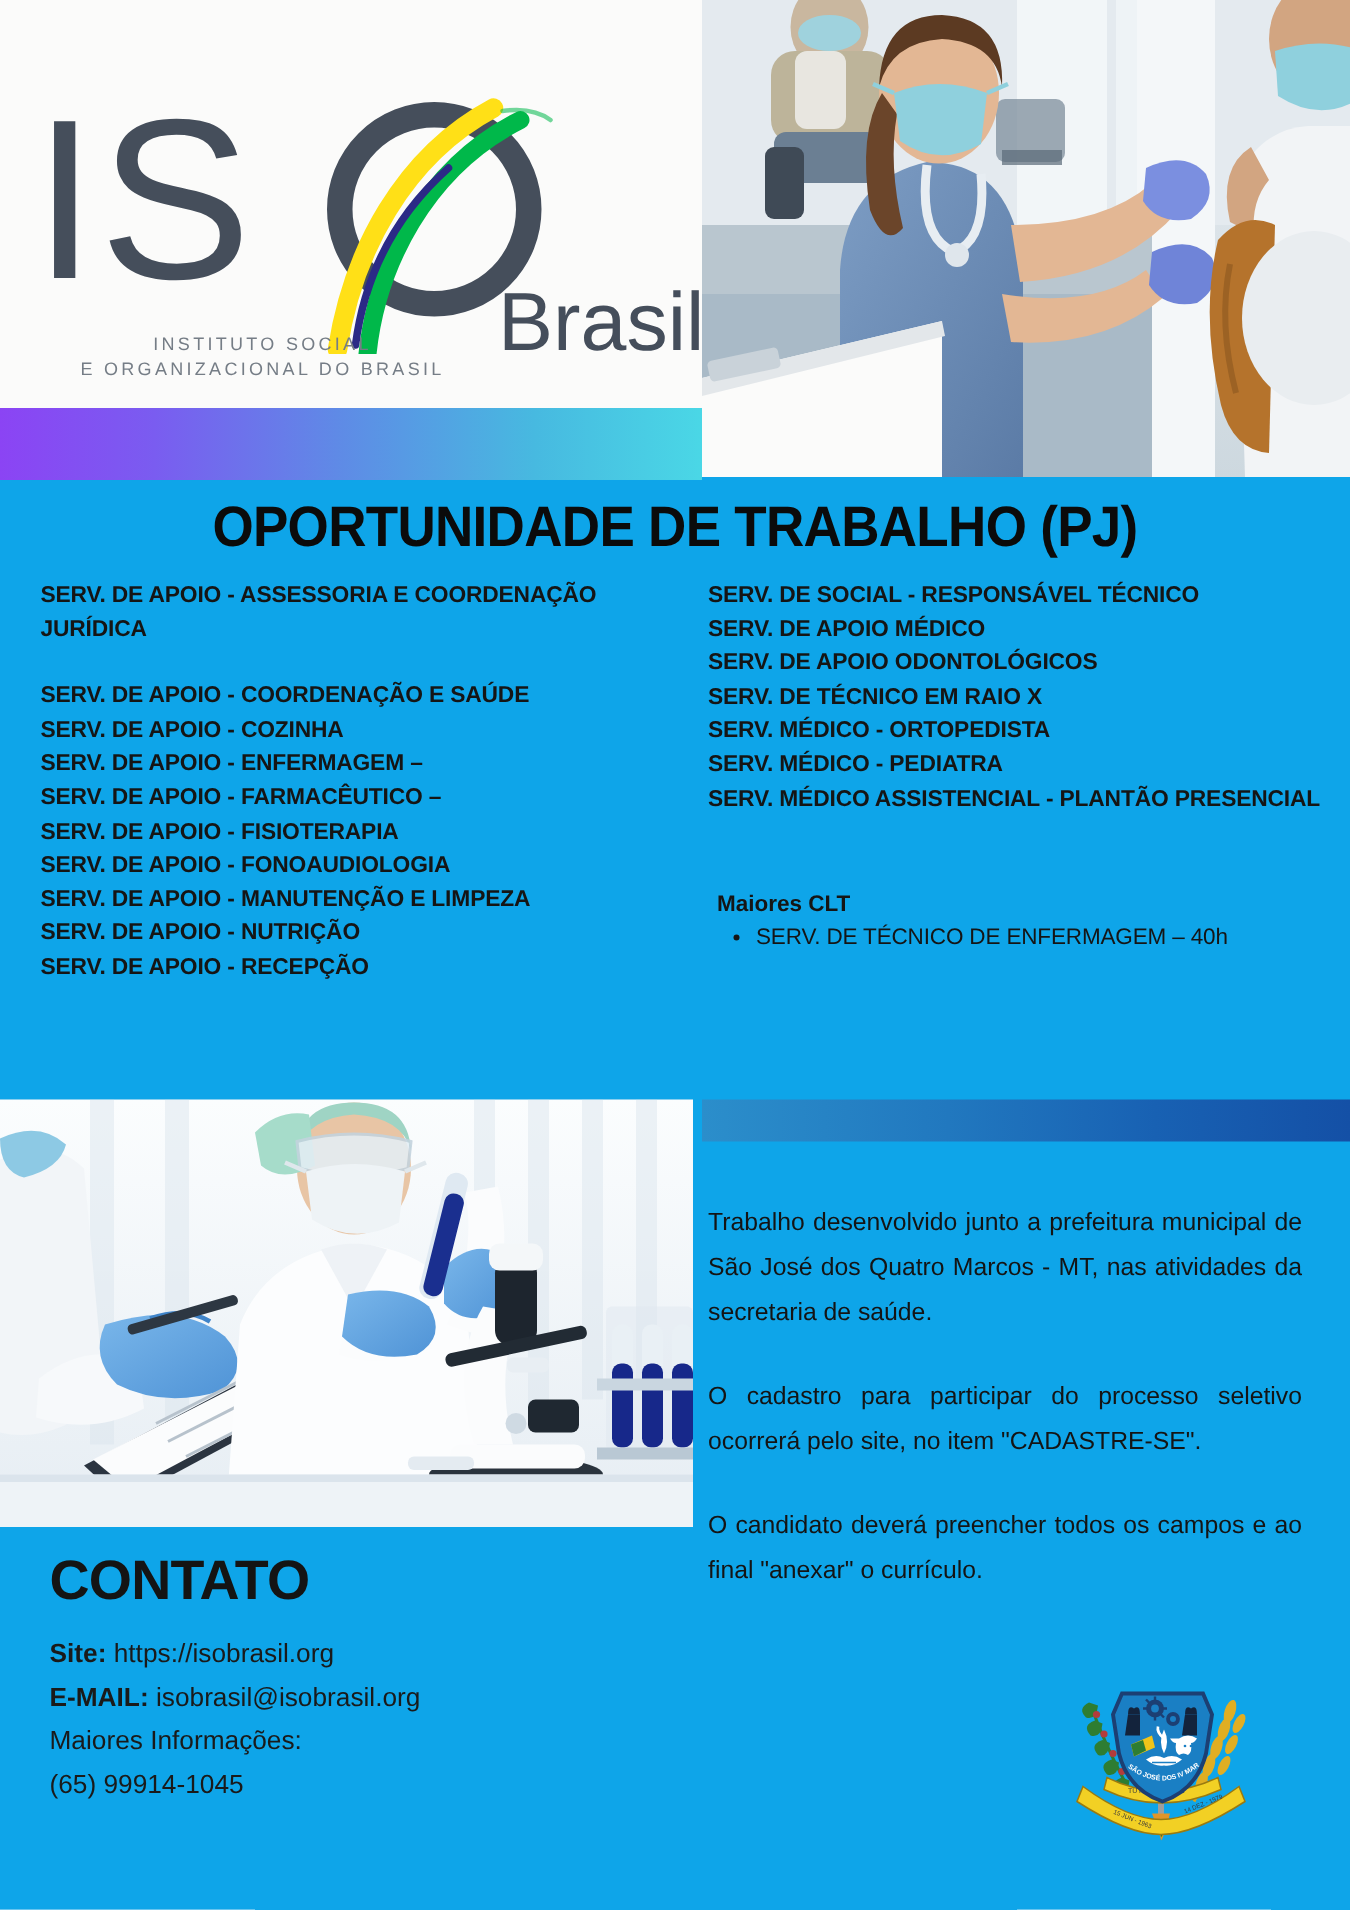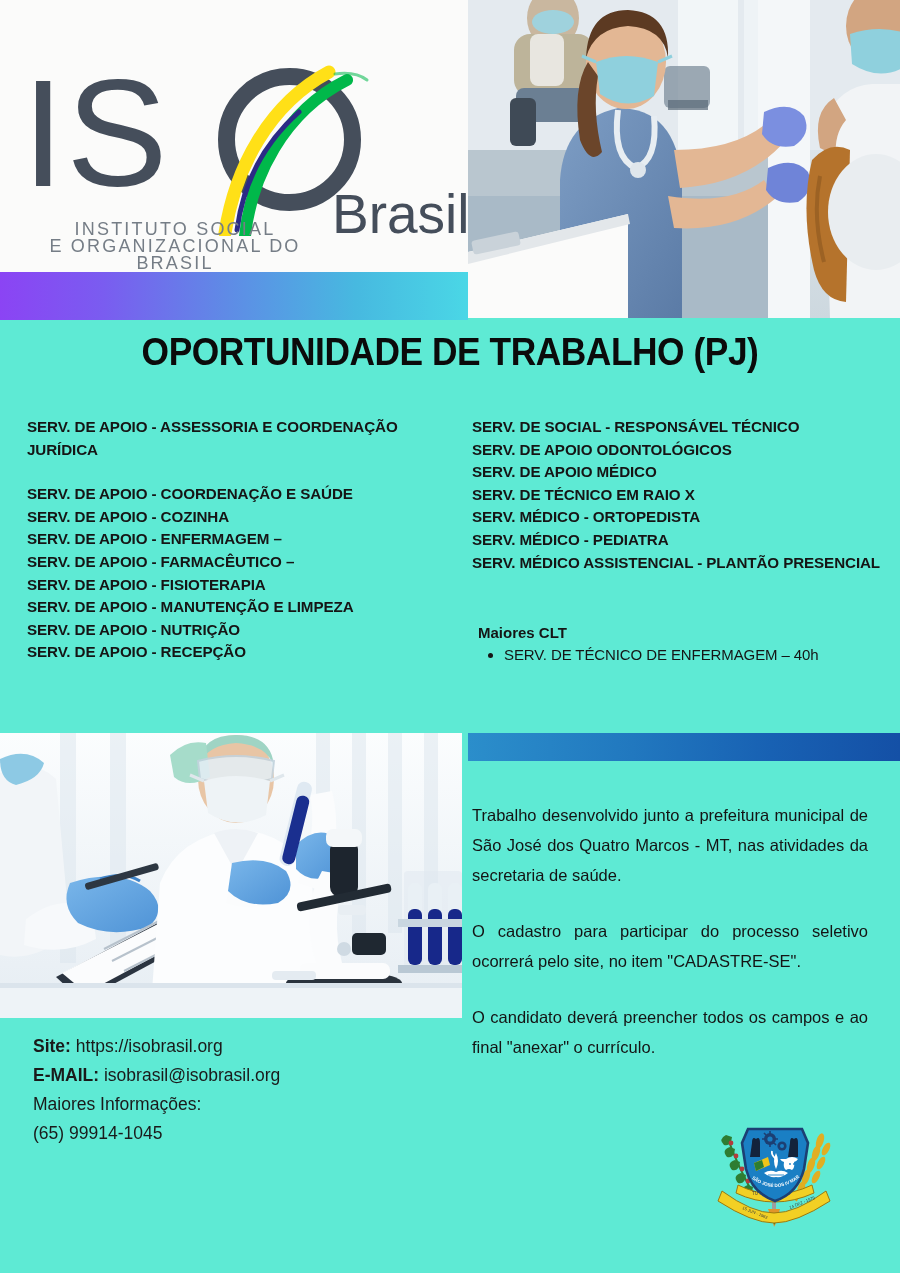--- a/index.html
+++ b/index.html
@@ -4,21 +4,21 @@
 <title>ISO Brasil - Oportunidade de Trabalho</title>
 <style>
   html,body{margin:0;padding:0;}
   body{
     width:900px;height:1273px;
     background:#fdfdfc;
     font-family:"Liberation Sans","DejaVu Sans",sans-serif;
     position:relative;overflow:hidden;
     -webkit-font-smoothing:antialiased;
   }
-  .page{position:relative;width:900px;height:1273px;background:#5eead4;}
+  .page{position:relative;width:900px;height:1273px;background:#0ea5e9;}
 
   
   .header{position:absolute;left:0;top:0;width:900px;height:320px;}
   .logo-zone{position:absolute;left:0;top:0;width:468px;height:272px;background:#fbfbfa;}
 
   .logo-wrap{position:absolute;left:22px;top:58px;width:440px;height:210px;}
 
   .iso-letters{
     position:absolute;left:0;top:0;
     font-family:"Liberation Sans","DejaVu Sans",sans-serif;
@@ -32,42 +32,42 @@
   }
   .swoosh{position:absolute;left:185px;top:0px;width:180px;height:178px;}
   .brasil-word{
     position:absolute;left:310px;top:124px;
     font-size:55px;font-weight:400;color:#454e5b;
     letter-spacing:0px;
   }
   .inst-lines{
     position:absolute;left:8px;top:163px;width:290px;
     text-align:center;color:#757d86;
-    font-size:18px;letter-spacing:2.2px;line-height:17px;font-weight:400;
+    font-size:12px;letter-spacing:2.2px;line-height:17px;font-weight:400;
   }
 
   .header-photo{
     position:absolute;left:468px;top:0;width:432px;height:318px;overflow:hidden;
     background:#cfd8de;
   }
   .gradient-bar{
     position:absolute;left:0;top:272px;width:468px;height:48px;
     background:linear-gradient(90deg,#8b44f4 0%,#7a5cf0 22%,#5f8ae6 48%,#47b9e0 76%,#4ad7e6 100%);
   }
 
   
   .main-title{
     position:absolute;left:0;top:331px;width:900px;text-align:center;
     font-size:38px;font-weight:700;color:#0b0b0b;letter-spacing:-0.5px;
     font-family:"Liberation Sans","DejaVu Sans",sans-serif;
     transform:scaleX(0.93);
   }
 
   
-  .jobs{position:absolute;left:0;top:416px;width:712px;height:300px;}
+  .jobs{position:absolute;left:0;top:386px;width:712px;height:300px;}
   .col-left{position:absolute;left:27px;top:0;width:420px;}
   .col-right{position:absolute;left:472px;top:0;width:415px;}
   .job-line{
     font-size:15.2px;font-weight:700;color:#151515;
     line-height:22.6px;letter-spacing:-0.1px;white-space:nowrap;
   }
   .job-line.wrap{white-space:normal;}
   .gap-block{height:22px;}
 
   .clt-block{position:absolute;left:478px;top:206px;width:410px;}
@@ -214,29 +214,30 @@
   <div class="jobs">
 
     <div class="col-left">
       <div class="job-line wrap">SERV. DE APOIO - ASSESSORIA E COORDENAÇÃO JURÍDICA</div>
       <div class="gap-block"></div>
       <div class="job-line">SERV. DE APOIO - COORDENAÇÃO E SAÚDE</div>
       <div class="job-line">SERV. DE APOIO - COZINHA</div>
       <div class="job-line">SERV. DE APOIO - ENFERMAGEM –</div>
       <div class="job-line">SERV. DE APOIO - FARMACÊUTICO –</div>
       <div class="job-line">SERV. DE APOIO - FISIOTERAPIA</div>
+      <div class="job-line">SERV. DE APOIO - FONOAUDIOLOGIA</div>
       <div class="job-line">SERV. DE APOIO - MANUTENÇÃO E LIMPEZA</div>
       <div class="job-line">SERV. DE APOIO - NUTRIÇÃO</div>
       <div class="job-line">SERV. DE APOIO - RECEPÇÃO</div>
     </div>
 
     <div class="col-right">
       <div class="job-line">SERV. DE SOCIAL - RESPONSÁVEL TÉCNICO</div>
+      <div class="job-line">SERV. DE APOIO MÉDICO</div>
       <div class="job-line">SERV. DE APOIO ODONTOLÓGICOS</div>
-      <div class="job-line">SERV. DE APOIO MÉDICO</div>
       <div class="job-line">SERV. DE TÉCNICO EM RAIO X</div>
       <div class="job-line">SERV. MÉDICO - ORTOPEDISTA</div>
       <div class="job-line">SERV. MÉDICO - PEDIATRA</div>
       <div class="job-line wrap">SERV. MÉDICO ASSISTENCIAL - PLANTÃO PRESENCIAL</div>
     </div>
 
     <div class="clt-block">
       <div class="clt-title">Maiores CLT</div>
       <ul class="clt-list">
         <li>SERV. DE TÉCNICO DE ENFERMAGEM – 40h</li>
@@ -334,20 +335,21 @@
   </div>
 
   <div class="blue-bar"></div>
   <div class="desc">
     <p>Trabalho desenvolvido junto a prefeitura municipal de São José dos Quatro Marcos - MT, nas atividades da secretaria de saúde.</p>
     <p>O cadastro para participar do processo seletivo ocorrerá pelo site, no item "CADASTRE-SE".</p>
     <p>O candidato deverá preencher todos os campos e ao  final "anexar" o currículo.</p>
   </div>
 
   <div class="contact">
+    <div class="contact-title">CONTATO</div>
     <div class="contact-line">
       <b>Site:</b>
       <span>https://isobrasil.org</span>
     </div>
     <div class="contact-line">
       <b>E-MAIL:</b>
       <span>isobrasil@isobrasil.org</span>
     </div>
     <div class="contact-line">Maiores Informações:</div>
     <div class="contact-line">(65) 99914-1045</div>

